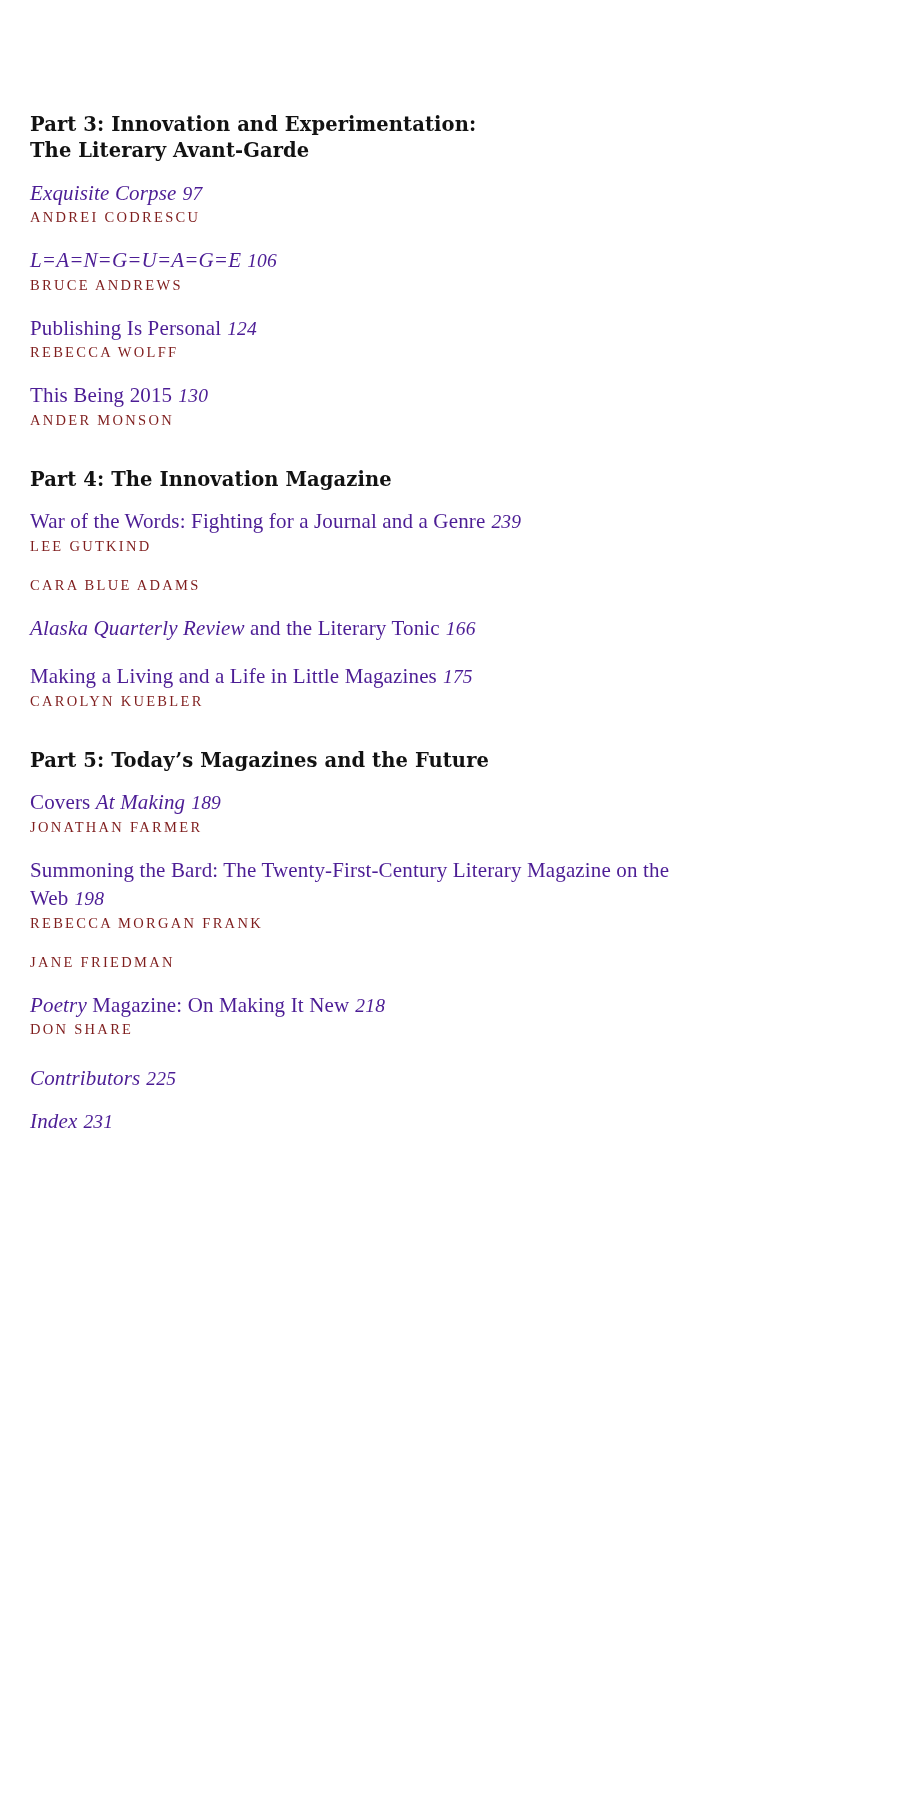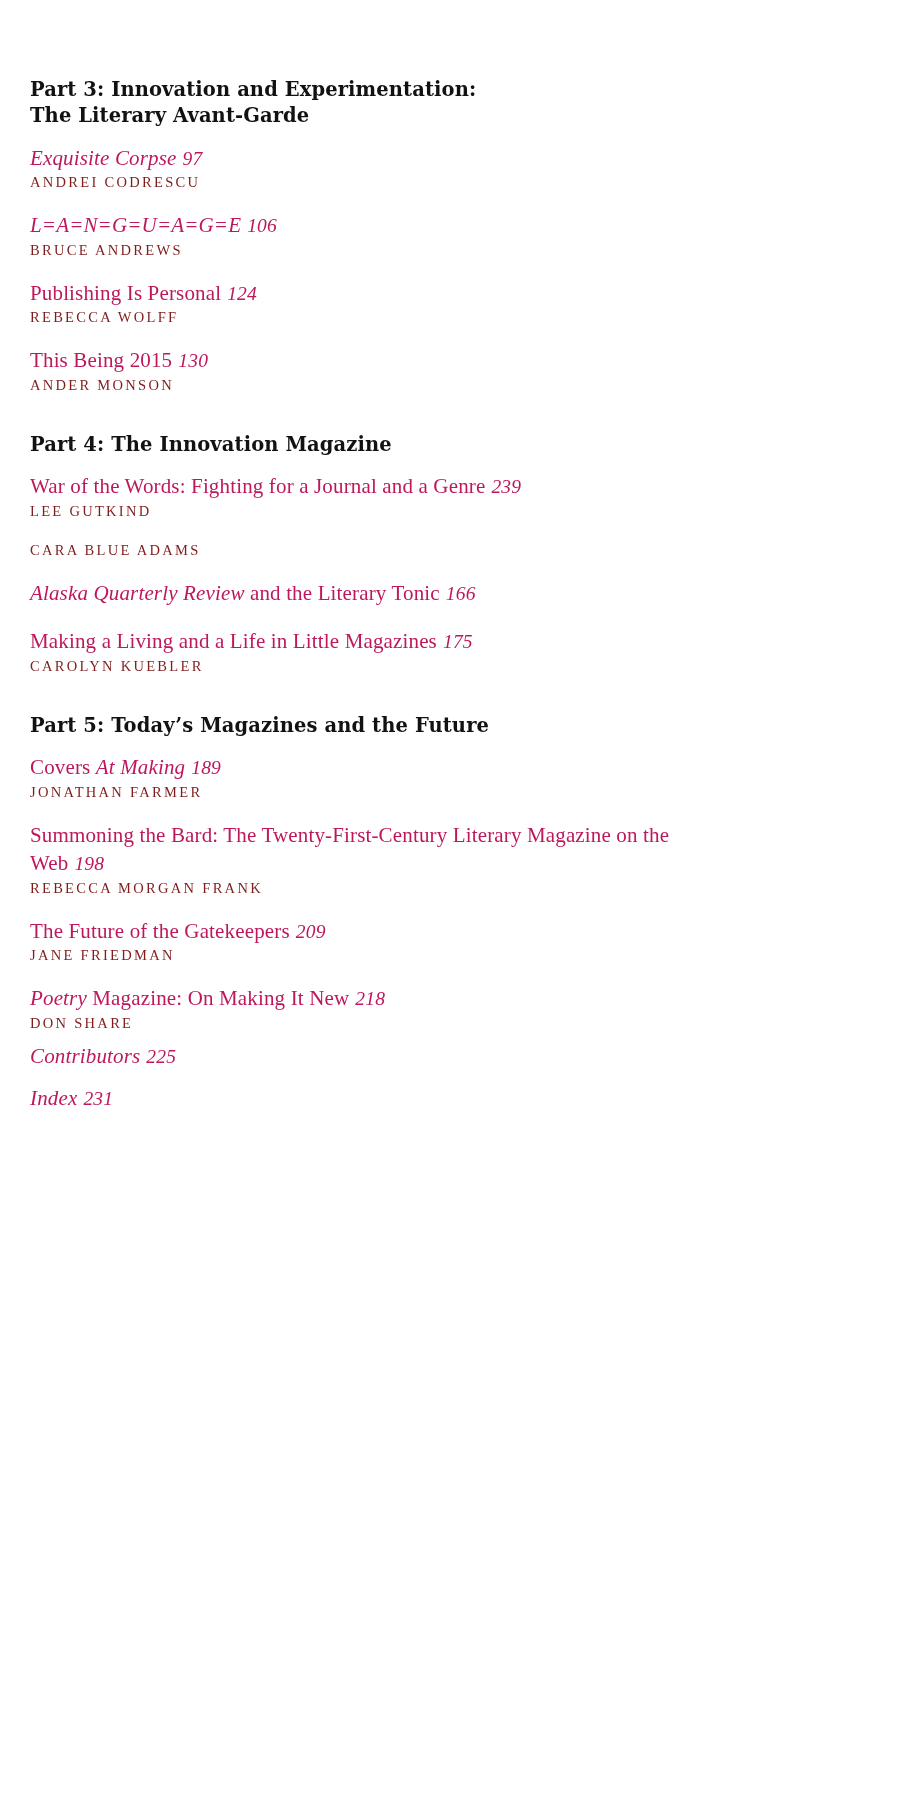--- a/index.html
+++ b/index.html
@@ -12,21 +12,21 @@
     height: 1800px;
     font-family: "Liberation Serif", serif;
     color: #1a1a1a;
     -webkit-font-smoothing: antialiased;
   }
   .page {
     position: relative;
     width: 900px;
     height: 1584px;
     box-sizing: border-box;
-    padding: 77px 0 0 30px;
+    padding: 112px 0 0 30px;
   }
   .toc {
     width: 700px;
   }
   .part {
     margin-bottom: 0;
   }
   .part-heading {
     font-family: "DejaVu Serif", "Liberation Serif", serif;
     font-weight: bold;
@@ -39,21 +39,21 @@
   .part-heading .line2 {
     display: block;
   }
   .entry {
     margin: 0 0 8px 0;
   }
   .entry-title {
     font-family: "Liberation Serif", serif;
     font-size: 21px;
     line-height: 1.36;
-    color: #be185d;
+    color: #4c1d95;
     margin: 0;
     letter-spacing: 0.15px;
   }
   .entry-title .ital {
     font-style: italic;
   }
   .entry-title .pg {
     font-style: italic;
     font-size: 19.5px;
     margin-left: 6px;
@@ -67,21 +67,21 @@
     color: #7f1d1d;
     text-transform: uppercase;
   }
   .gap-part {
     height: 30px;
   }
   .gap-small {
     height: 12px;
   }
   .backmatter {
-    margin-top: 10px;
+    margin-top: 26px;
   }
   .backmatter .entry-title {
     font-style: italic;
   }
   .backmatter .entry {
     margin-bottom: 14px;
   }
 </style>
 </head>
 <body>
@@ -187,23 +187,20 @@
       <div class="entry">
         <div class="entry-title">
           <span>Summoning the Bard: The Twenty-First-Century Literary Magazine on the Web</span><span class="pg">198</span>
         </div>
         <div class="entry-author">REBECCA MORGAN FRANK</div>
       </div>
 
       <div class="gap-small"></div>
 
       <div class="entry">
-        <div class="entry-title">
-          <span>The Future of the Gatekeepers</span><span class="pg">209</span>
-        </div>
         <div class="entry-author">JANE FRIEDMAN</div>
       </div>
 
       <div class="gap-small"></div>
 
       <div class="entry">
         <div class="entry-title">
           <span class="ital">Poetry</span><span> Magazine: On Making It New</span><span class="pg">218</span>
         </div>
         <div class="entry-author">DON SHARE</div>

